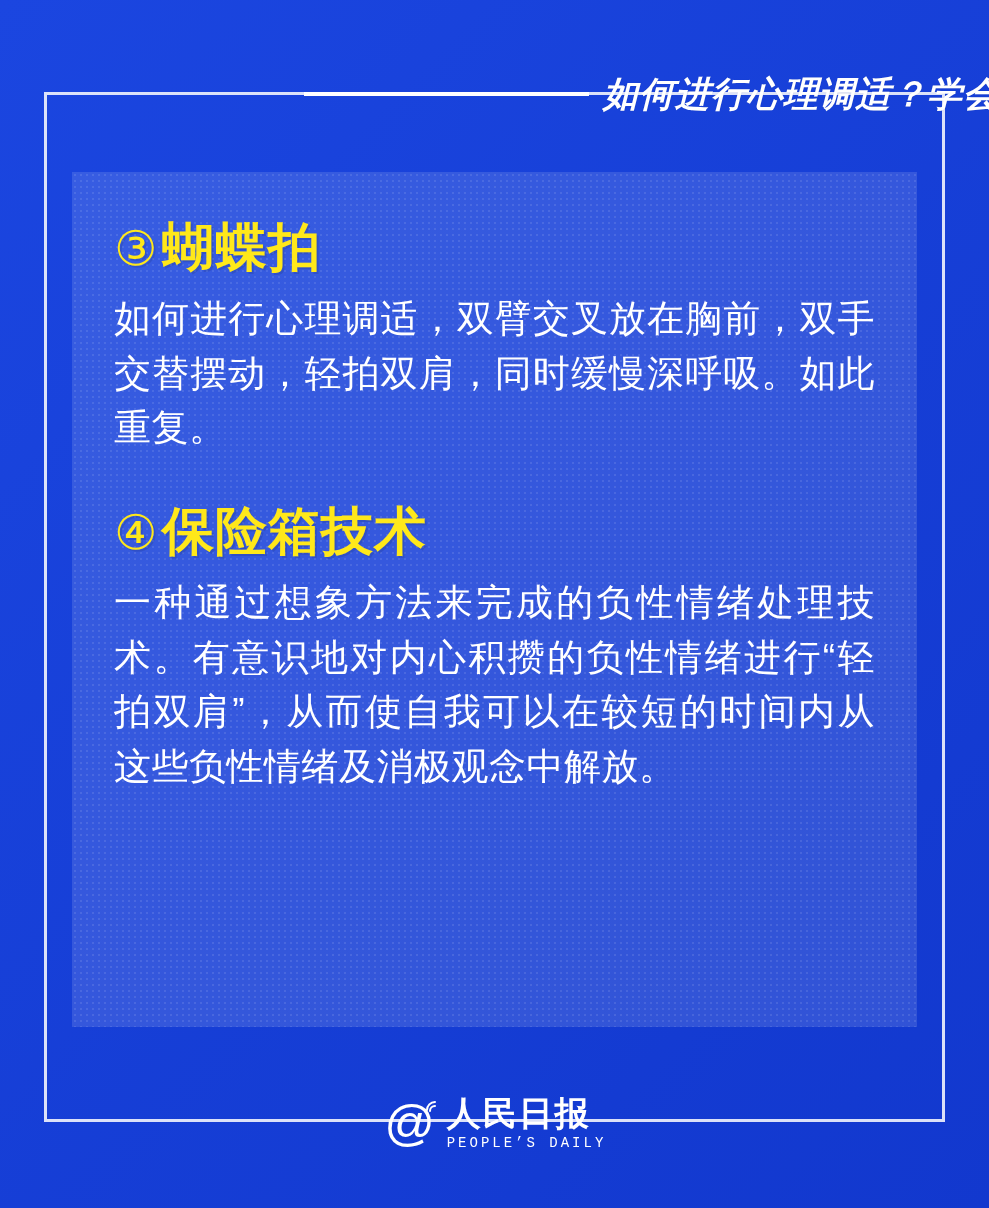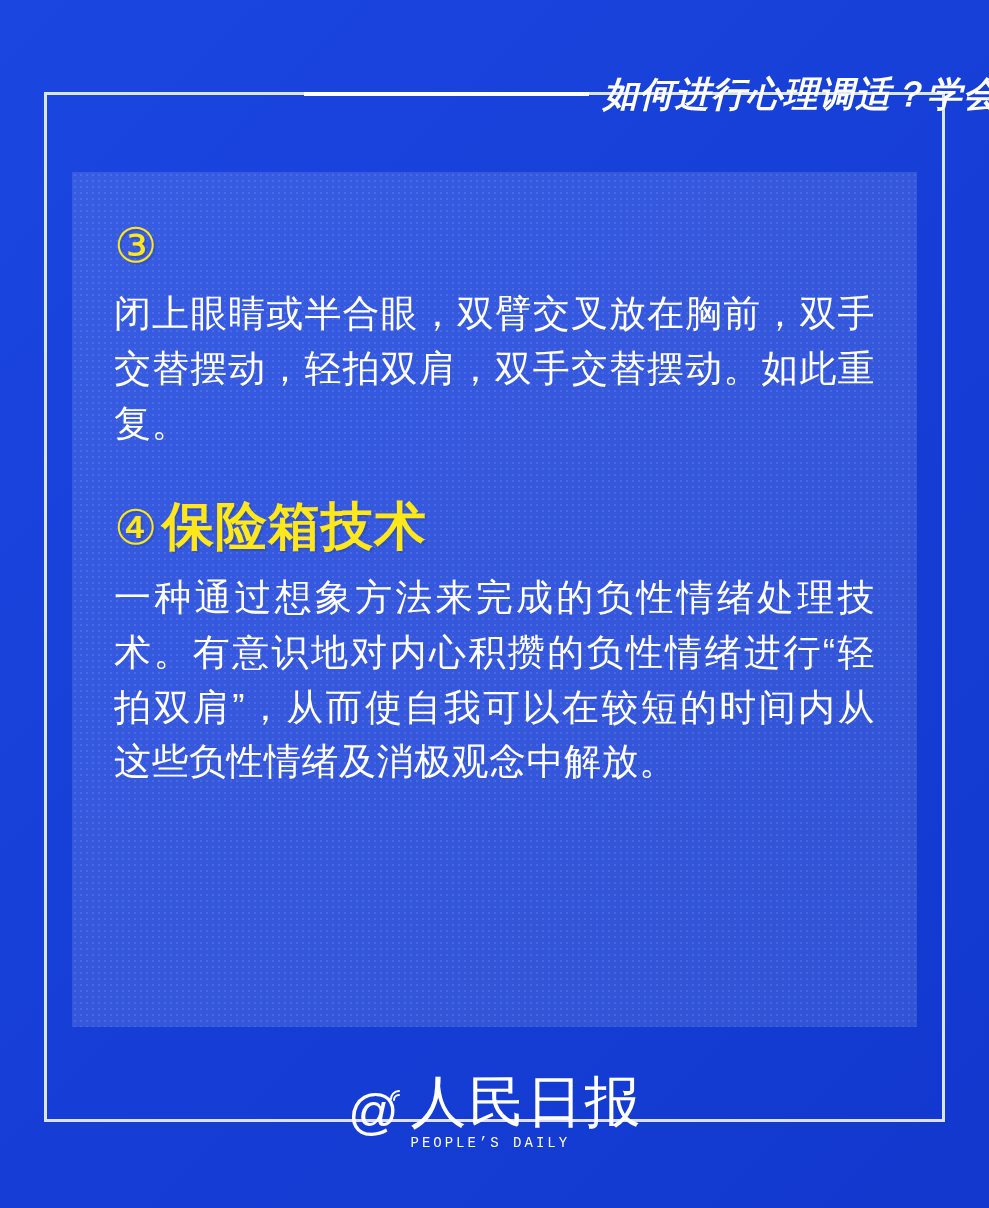--- a/index.html
+++ b/index.html
@@ -148,22 +148,22 @@
   #logo-mark .wave {
     position: absolute;
     right: -2px;
     top: 2px;
     width: 16px;
     height: 16px;
   }
   #logo-text { display: flex; flex-direction: column; line-height: 1; }
   #logo-cn {
     color: #ffffff;
-    font-size: 56px;
-    font-weight: normal;
+    font-size: 34px;
+    font-weight: bold;
     letter-spacing: 2px;
   }
   #logo-en {
     color: #ffffff;
     font-size: 14px;
     letter-spacing: 3px;
     margin-top: 6px;
     font-family: Liberation Mono, monospace;
   }
 </style>
@@ -177,22 +177,23 @@
   <div id="header">
     <div class="rule"></div>
     <div id="title">如何进行心理调适？学会4种方法</div>
   </div>
 
   <div id="card">
 
     <div class="section">
       <div class="heading">
         <span class="num">③</span>
+        <span class="htext">蝴蝶拍</span>
       </div>
-      <p class="body-text">闭上眼睛或半合眼，双臂交叉放在胸前，双手交替摆动，轻拍双肩，双手交替摆动。如此重复。</p>
+      <p class="body-text">如何进行心理调适，双臂交叉放在胸前，双手交替摆动，轻拍双肩，同时缓慢深呼吸。如此重复。</p>
     </div>
 
     <div class="section">
       <div class="heading">
         <span class="num">④</span>
         <span class="htext">保险箱技术</span>
       </div>
       <p class="body-text">一种通过想象方法来完成的负性情绪处理技术。有意识地对内心积攒的负性情绪进行“轻拍双肩”，从而使自我可以在较短的时间内从这些负性情绪及消极观念中解放。</p>
     </div>
 

